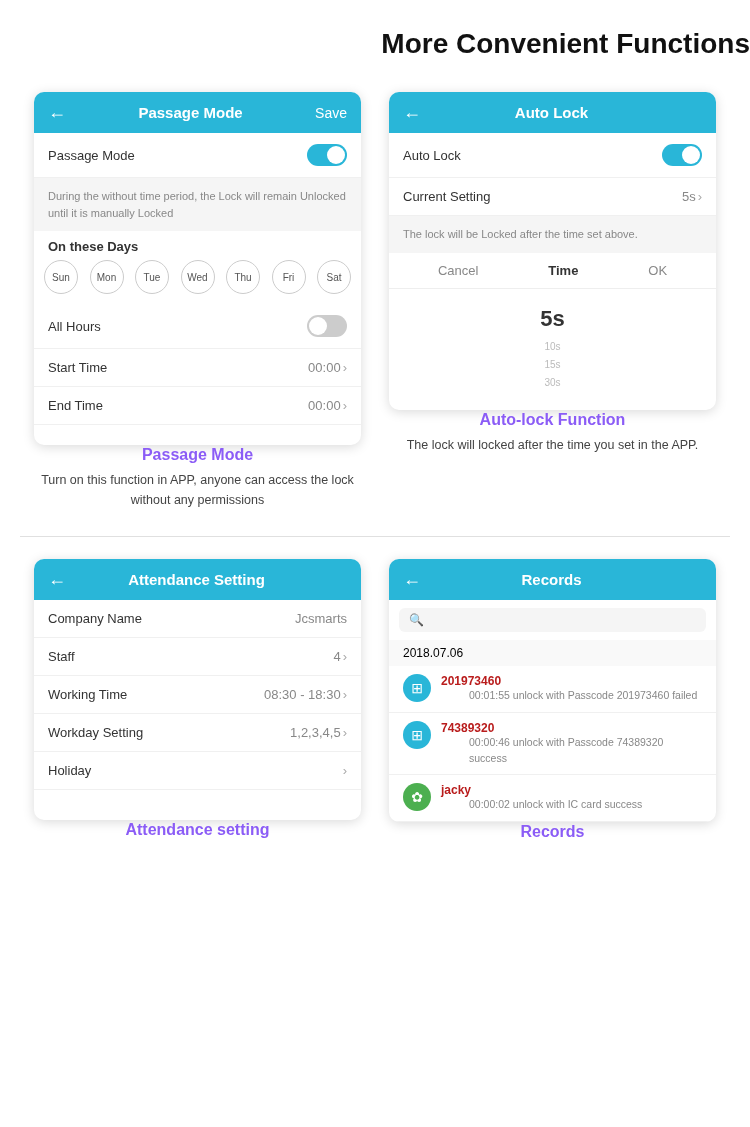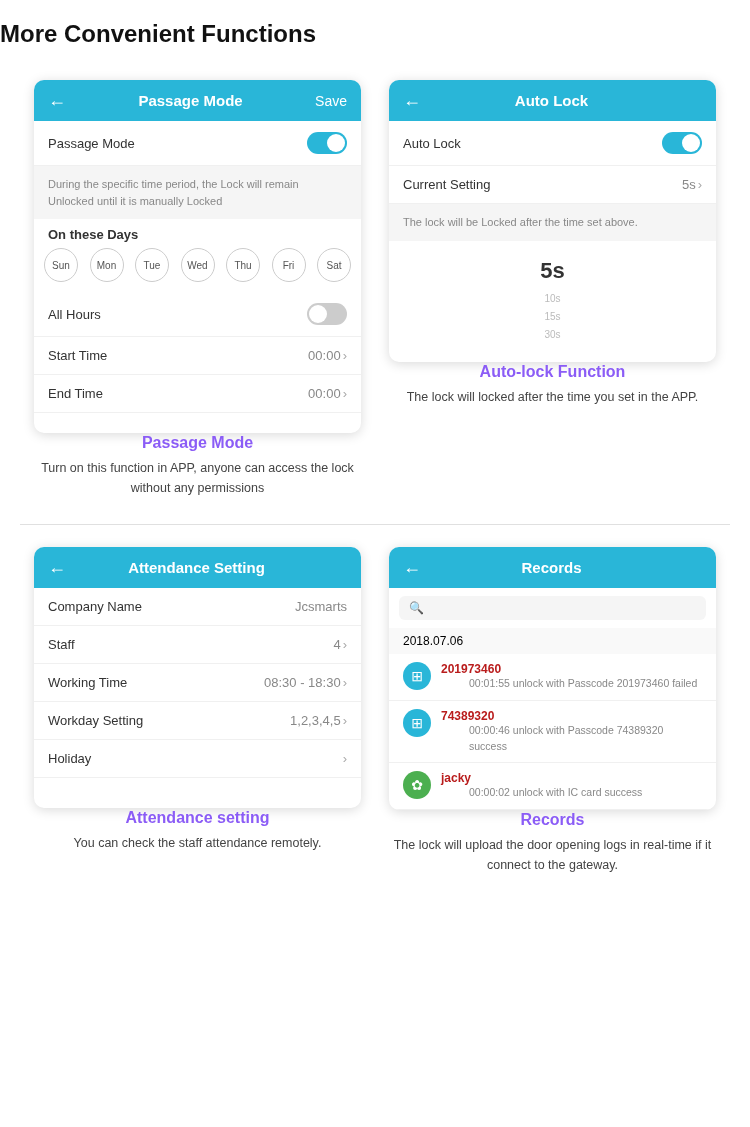--- a/index.html
+++ b/index.html
@@ -5,24 +5,24 @@
     * { box-sizing: border-box; margin: 0; padding: 0; }
     body {
       width: 750px;
       min-height: 1127px;
       background: #fff;
       font-family: -apple-system, BlinkMacSystemFont, 'Segoe UI', sans-serif;
       color: #333;
     }
 
     .page-title {
-      text-align: left;
-      font-size: 24px;
+      text-align: right;
+      font-size: 28px;
       font-weight: 900;
-      padding: 20px 0 22px;
+      padding: 28px 0 22px;
       color: #111;
     }
 
     .sections-grid {
       display: grid;
       grid-template-columns: 1fr 1fr;
       gap: 0;
       padding: 0 20px;
     }
 
@@ -271,21 +271,21 @@
         <span class="back-arrow">←</span>
         <span class="title">Passage Mode</span>
         <span class="save-btn">Save</span>
       </div>
 
       <div class="row-item">
         <span class="label">Passage Mode</span>
         <div class="toggle"></div>
       </div>
 
-      <div class="info-box">During the specific time period, the Lock will remain Unlocked until it is manually Locked</div>
+      <div class="info-box">During the without time period, the Lock will remain Unlocked until it is manually Locked</div>
 
       <div class="days-label">On these Days</div>
       <div class="days-row">
         <div class="day-btn">Sun</div>
         <div class="day-btn">Mon</div>
         <div class="day-btn">Tue</div>
         <div class="day-btn">Wed</div>
         <div class="day-btn">Thu</div>
         <div class="day-btn">Fri</div>
         <div class="day-btn">Sat</div>
@@ -335,20 +335,25 @@
       <div class="row-item">
         <span class="label">Current Setting</span>
         <span class="value">
           <span>5s</span>
           <span class="chevron"> ›</span>
         </span>
       </div>
 
       <div class="info-box">The lock will be Locked after the time set above.</div>
 
+      <div class="autolock-picker-header">
+        <span>Cancel</span>
+        <span class="active">Time</span>
+        <span>OK</span>
+      </div>
 
       <div class="time-picker">
         <div class="time-item selected">5s</div>
         <div class="time-item">10s</div>
         <div class="time-item">15s</div>
         <div class="time-item">30s</div>
       </div>
       <div style="height:10px;"></div>
     </div>
     <div class="section-title-blue">Auto-lock Function</div>
@@ -393,22 +398,20 @@
 
       <div class="row-item">
         <span class="label">Holiday</span>
         <span class="value">
             <span class="chevron">›</span>
           </span>
       </div>
       <div style="height:30px;"></div>
     </div>
     <div class="section-title-blue">Attendance setting</div>
-    <div class="section-desc">You can check the staff attendance
-remotely.</div>
   </div>
 
   <div class="section-cell">
     <div class="phone-card">
 
       <div class="app-header">
         <span class="back-arrow">←</span>
         <span class="title">Records</span>
         <span style="width:20px;"></span>
       </div>
@@ -437,17 +440,15 @@
 
       <div class="record-item">
         <div class="record-icon green">✿</div>
         <div class="record-content">
           <div class="record-name">jacky</div>
           <div class="record-detail">00:00:02 unlock with IC card success</div>
         </div>
       </div>
     </div>
     <div class="section-title-blue">Records</div>
-    <div class="section-desc">The lock will upload the door opening logs
-in real-time if it connect to the gateway.</div>
   </div>
 
 </div>
 
 </body></html>

